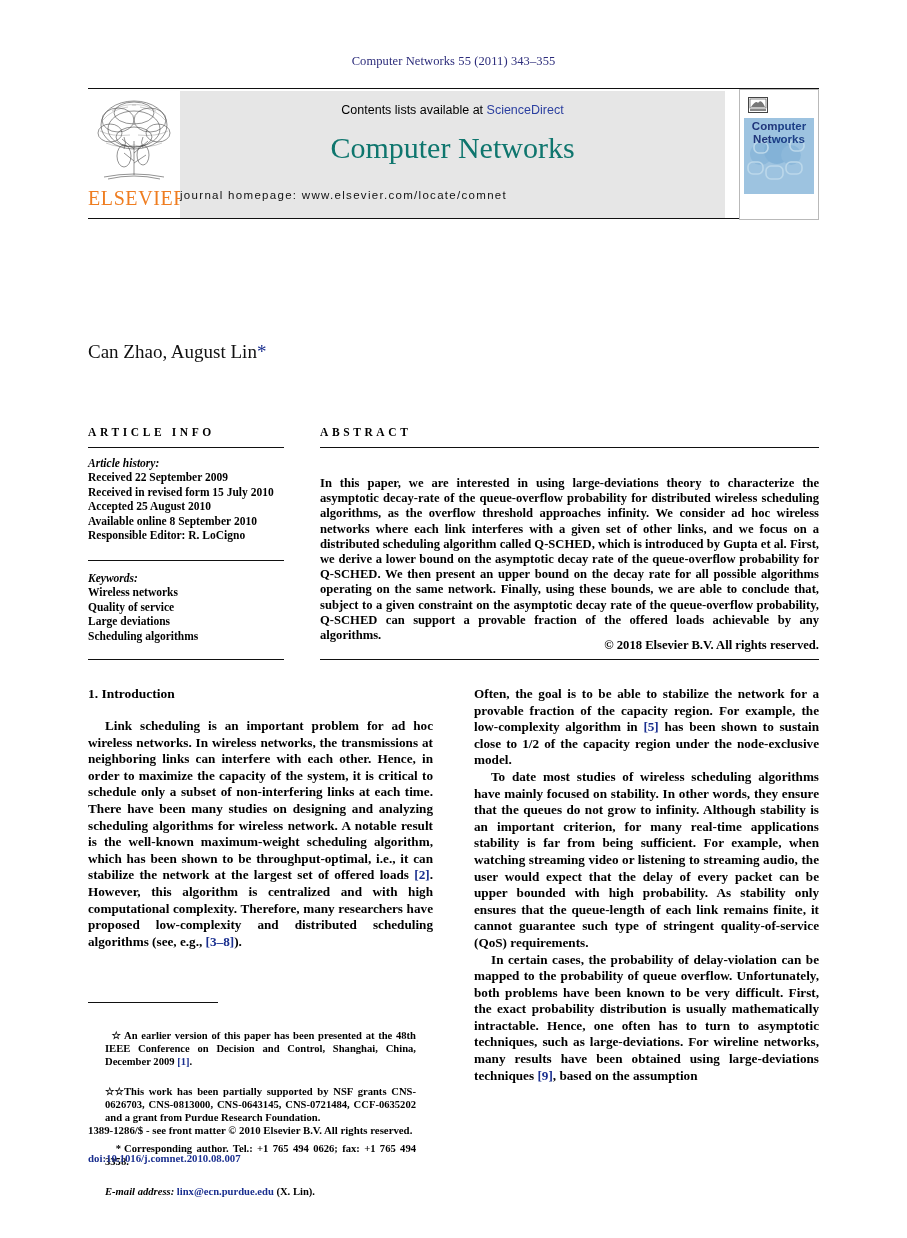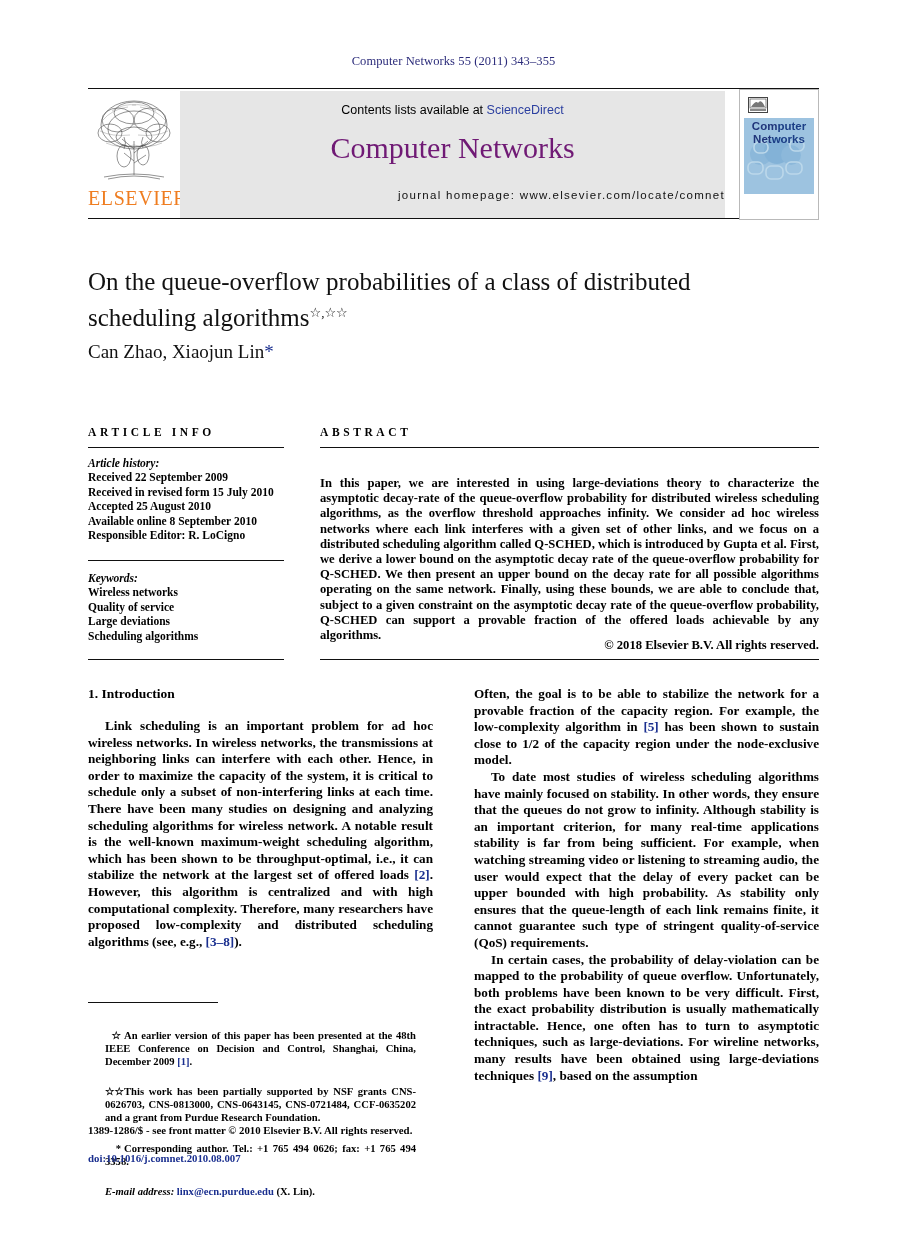--- a/index.html
+++ b/index.html
@@ -86,27 +86,27 @@
   .band-contents .sd {
     color: #2b3fa0;
   }
   .band-title {
     position: absolute;
     left: 0; top: 40px;
     width: 545px;
     text-align: center;
     font-family: "Liberation Serif", serif;
     font-size: 30px;
-    color: #701a75;
+    color: #0f766e;
   }
   .band-home {
     position: absolute;
     left: 0; top: 98px;
     width: 545px;
-    text-align: right;
+    text-align: left;
     font-family: "Liberation Sans", sans-serif;
     font-size: 11.5px;
     letter-spacing: 1.3px;
     color: #111;
   }
 
   .cover-thumb {
     position: absolute;
     left: 651px; top: 0px;
     width: 80px;
@@ -425,26 +425,23 @@
           </svg>
           <div class="cover-text">
             <div><span class="dk">Com</span><span class="lt">puter</span></div>
             <div><span class="dk">Net</span><span class="lt">works</span></div>
           </div>
         </div>
       </div>
     </div>
   </div>
 
-  <div class="paper-title">
-    <span>On the queue-overflow probabilities of a class of distributed scheduling algorithms</span><span class="stars">☆,☆☆</span>
-  </div>
 
   <div class="authors">
-    <span>Can Zhao, Xiaojun Lin</span><span class="star-link">*</span>
+    <span>Can Zhao, August Lin</span><span class="star-link">*</span>
   </div>
 
 
   <div class="info-head">ARTICLE INFO</div>
   <div class="abstract-head">ABSTRACT</div>
   <div class="info-rule"></div>
   <div class="abstract-rule"></div>
   <div class="kw-rule"></div>
   <div class="info-rule-bottom"></div>
   <div class="abstract-rule-bottom"></div>

